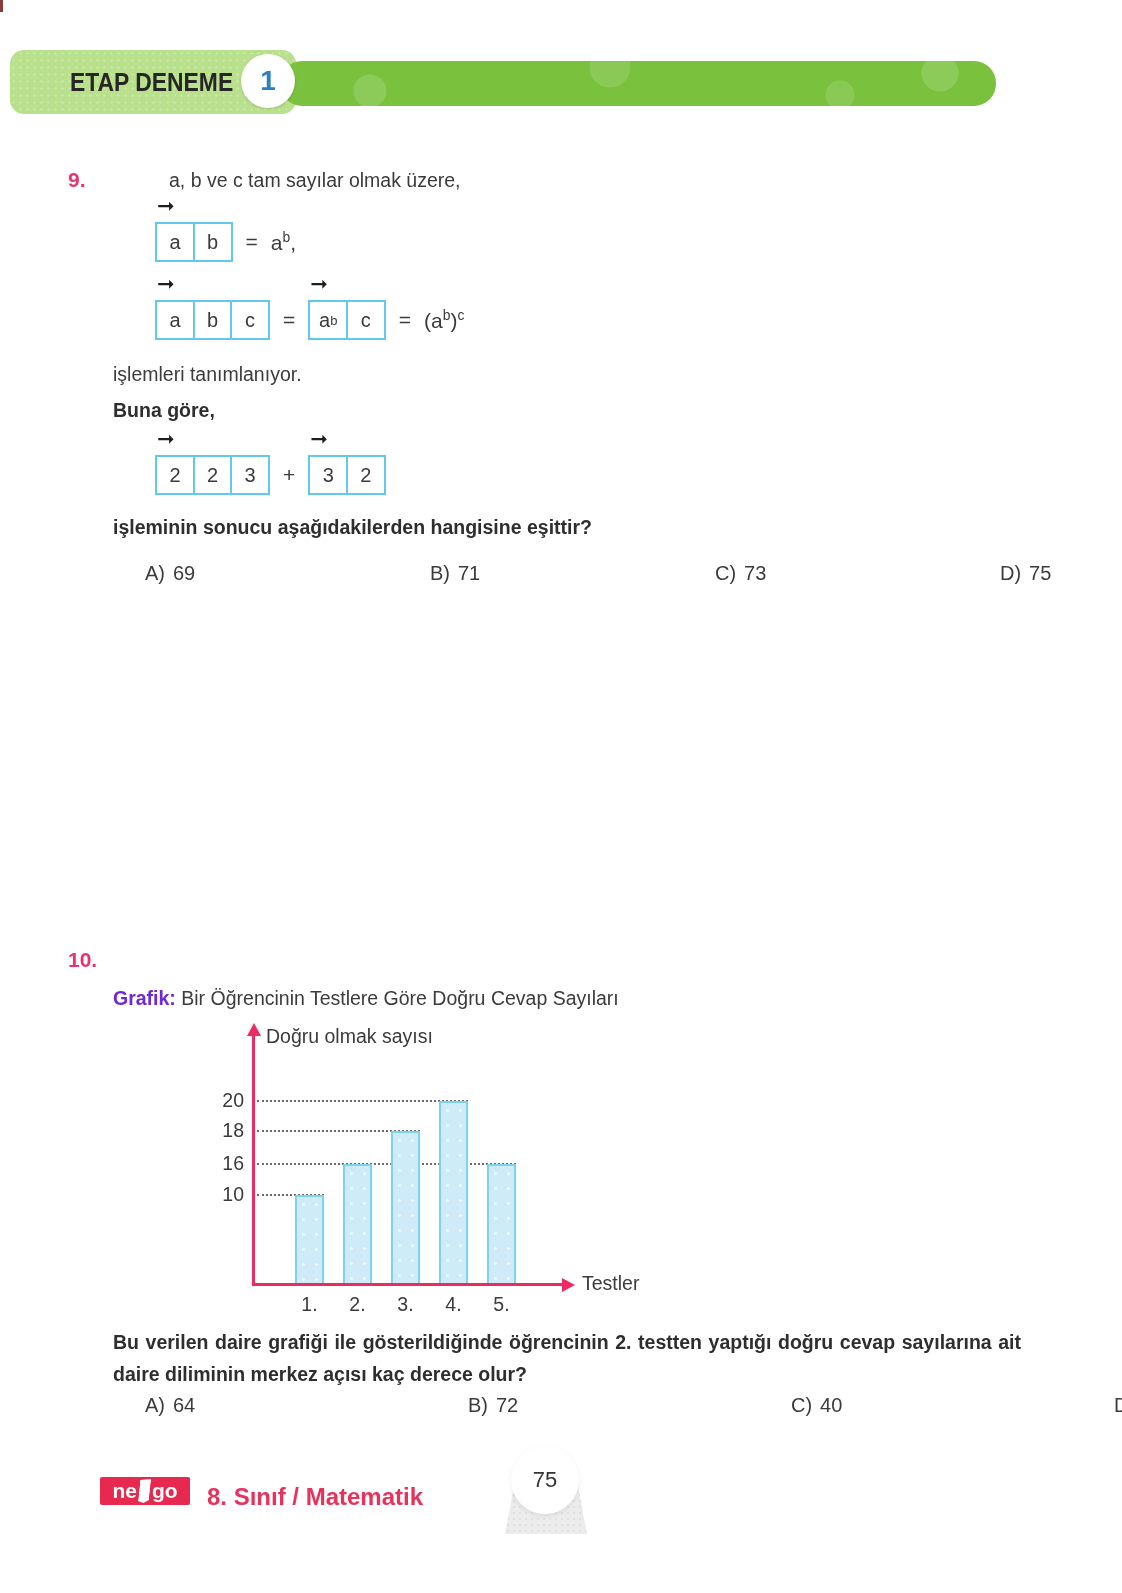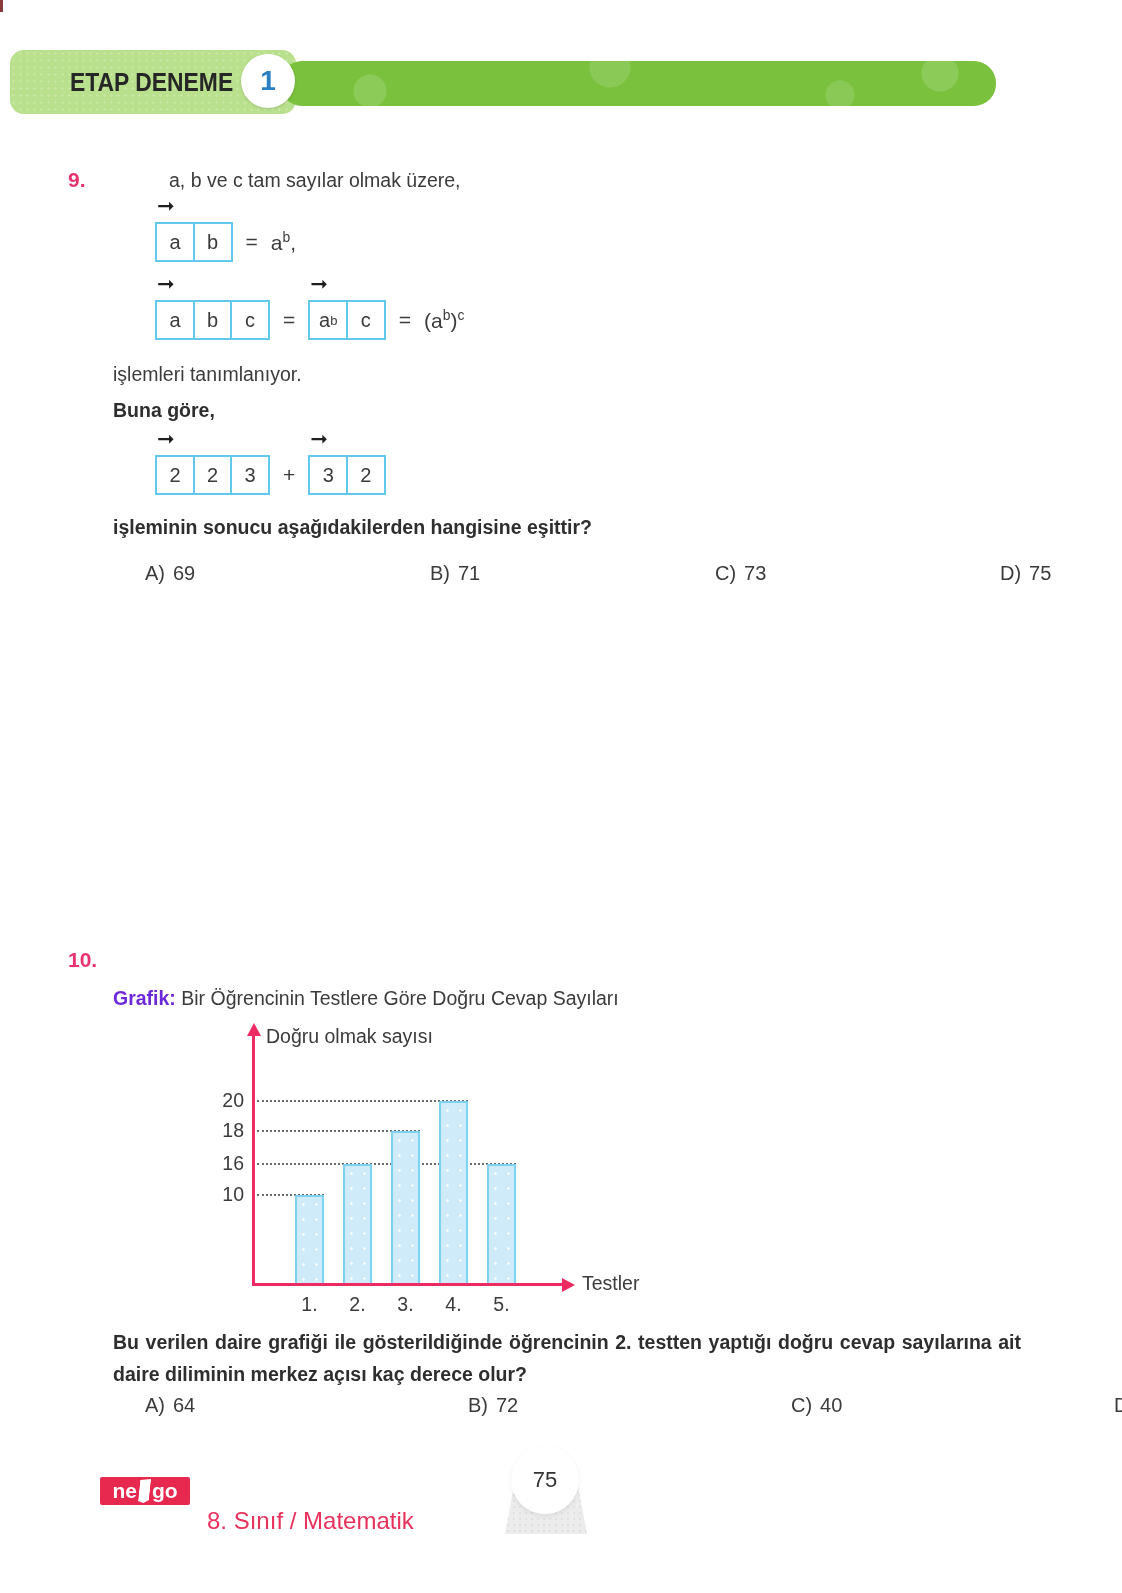--- a/index.html
+++ b/index.html
@@ -70,21 +70,21 @@
   .chart .bar{position:absolute;box-sizing:border-box;width:29px;border:2px solid #7dd2f1;background:#cfeaf8;z-index:2;
     background-image:radial-gradient(rgba(255,255,255,.9) 1px,transparent 1.4px);background-size:13px 15px;}
   .chart .cat-label{position:absolute;width:34px;text-align:center;font-size:19.5px;color:#3b3b3b;}
 
   
   .logo{position:absolute;left:100px;top:1477px;width:90px;height:28px;border-radius:2px;
     background:#e8294f;display:flex;align-items:center;justify-content:center;gap:2px;
     color:#ffffff;font-weight:bold;font-size:21px;}
   .logo .book{width:11px;height:24px;background:#ffffff;transform:skewX(-6deg);
     clip-path:polygon(0 4%,100% 0,100% 88%,50% 100%,0 92%);}
-  .footer-label{position:absolute;left:207px;top:1483px;font-size:24px;font-weight:normal;color:#e8315b;margin-top:24px;}
+  .footer-label{position:absolute;left:207px;top:1483px;font-size:24px;font-weight:bold;color:#e8315b;}
   .page-badge-base{position:absolute;left:505px;top:1468px;width:82px;height:66px;background:#ececec;
     clip-path:polygon(15% 0,85% 0,100% 100%,0 100%);
     background-image:radial-gradient(#e0e0e0 1px,transparent 1.2px);background-size:6px 6px;}
   .page-badge-circle{position:absolute;left:511px;top:1446px;width:68px;height:68px;border-radius:50%;
     background:#ffffff;box-shadow:0 2px 5px rgba(0,0,0,.07);
     display:flex;align-items:center;justify-content:center;font-size:22px;color:#333333;}
 </style>
 </head>
 <body>
 

